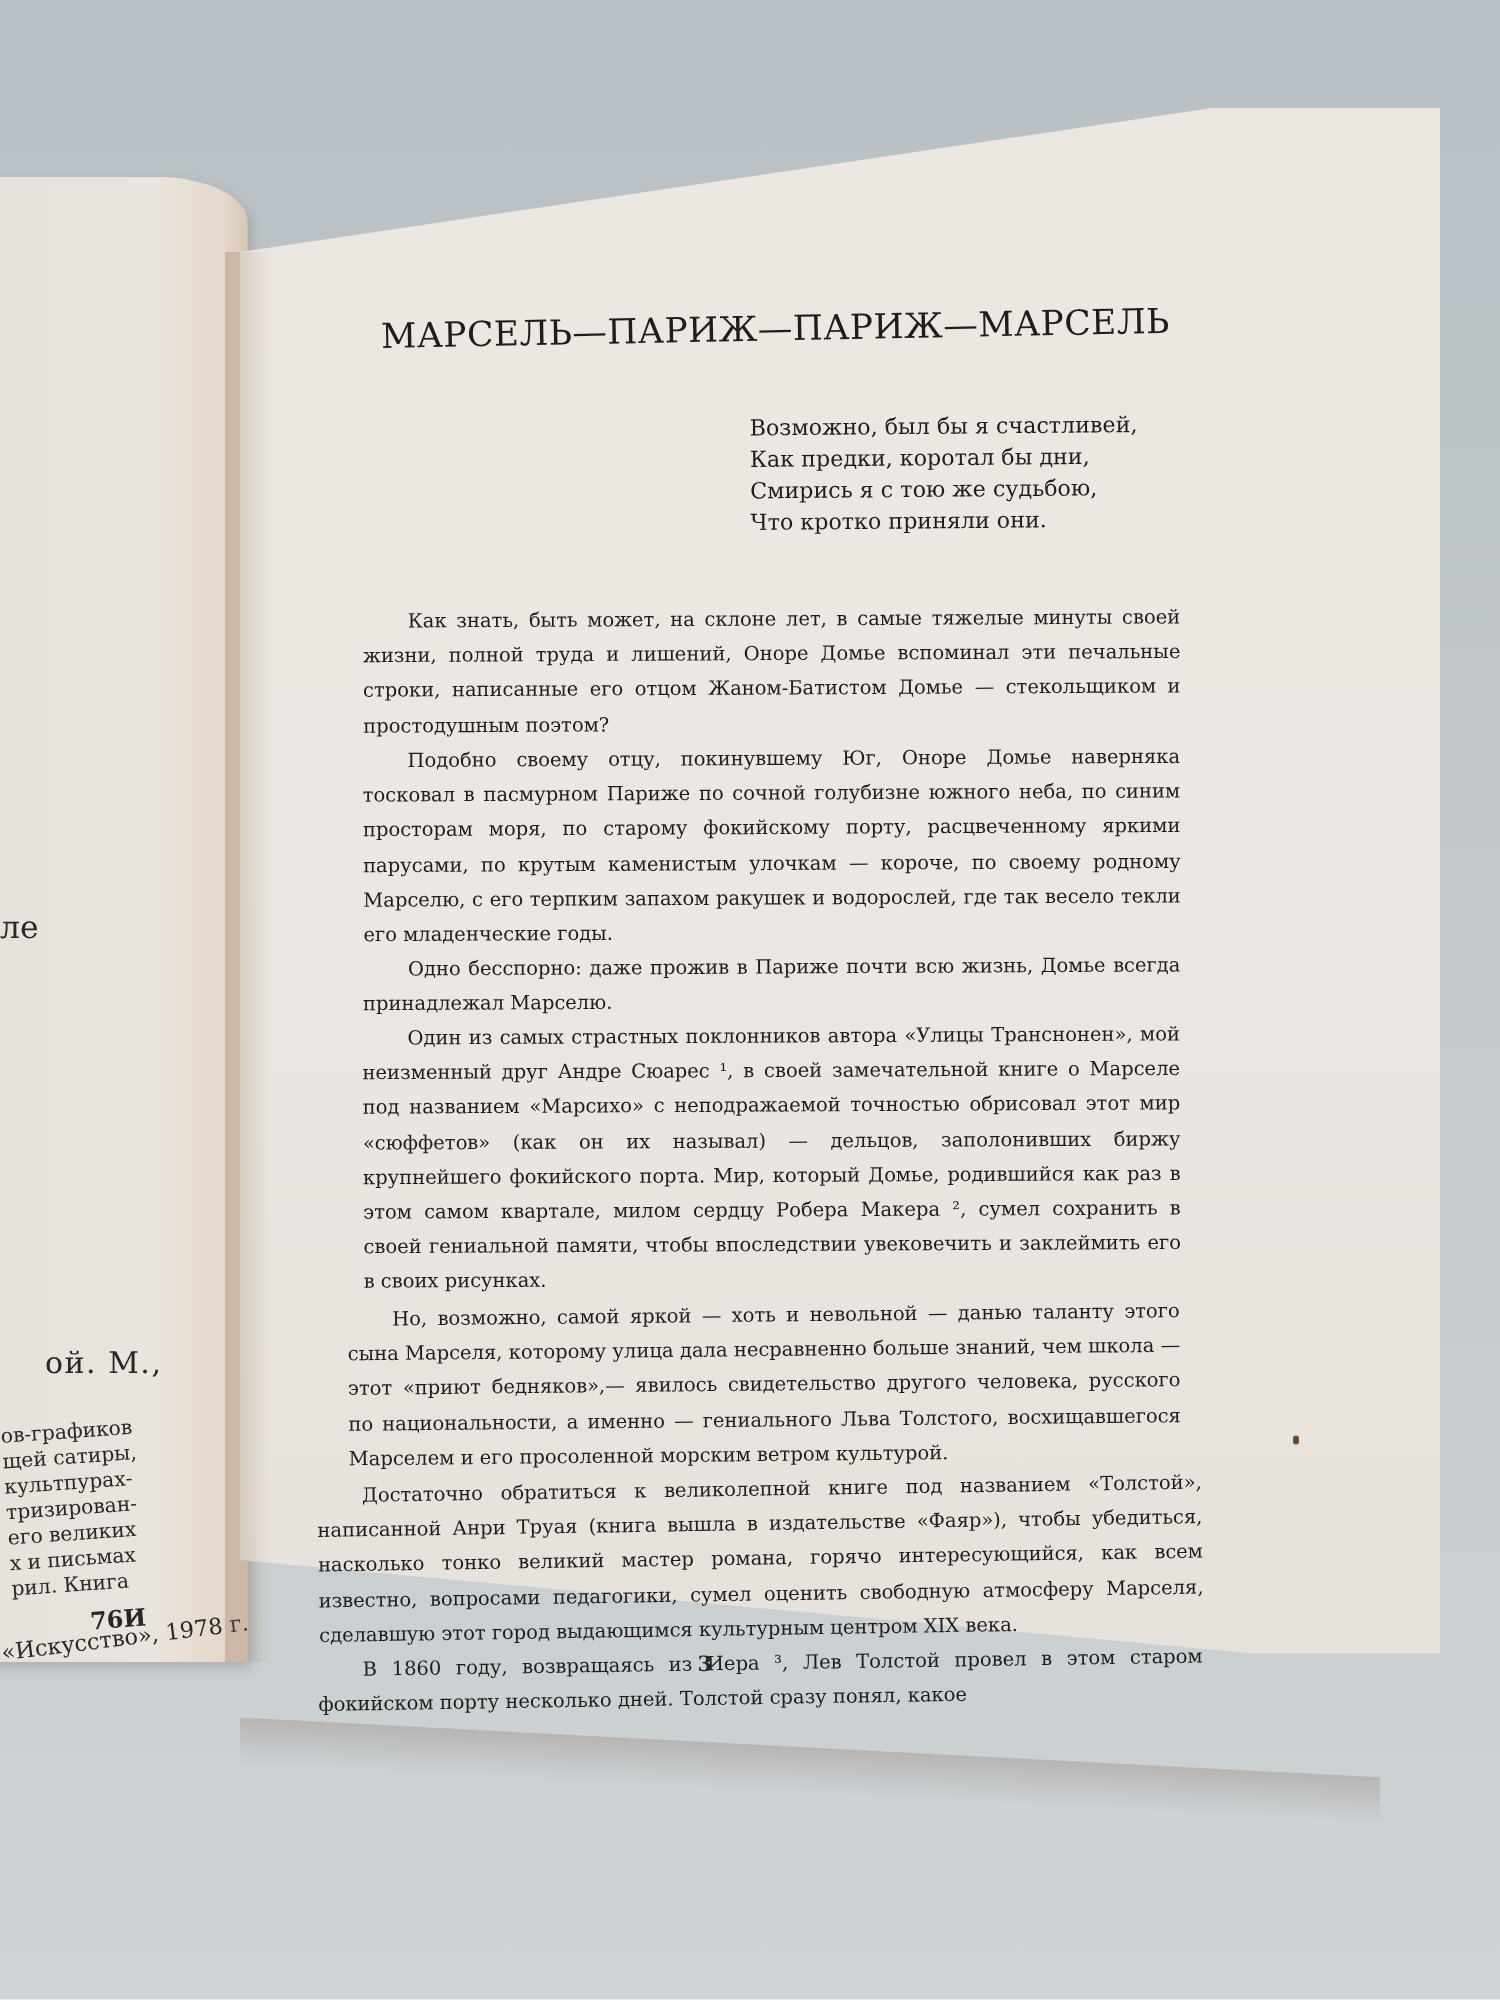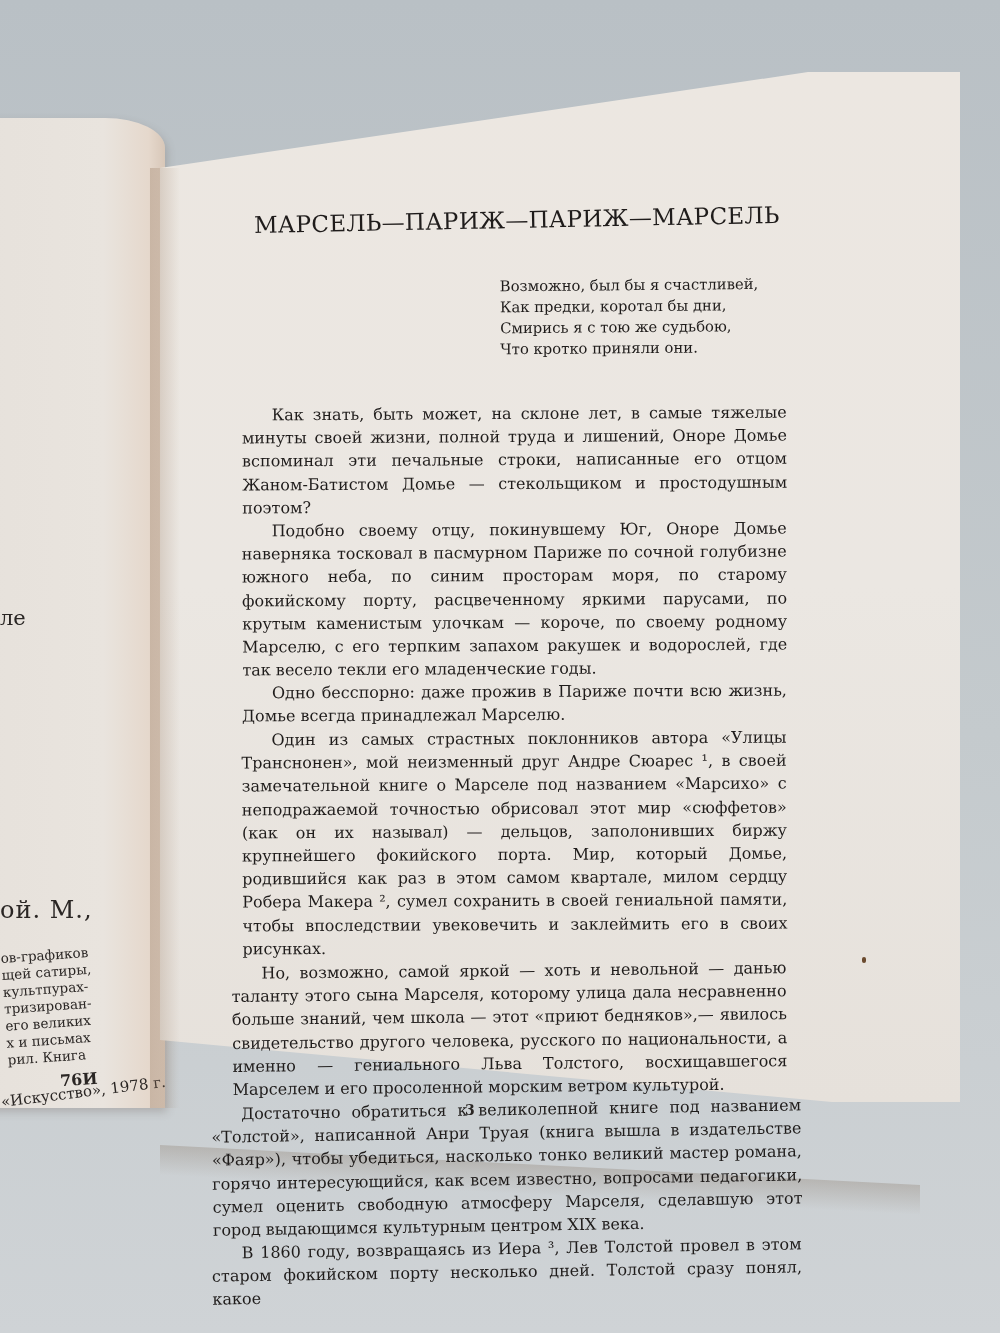--- a/index.html
+++ b/index.html
@@ -10,21 +10,21 @@
   }
   
   .left-page {
     position:absolute; left:-40px; top:118px; width:205px; height:990px;
     background: linear-gradient(90deg, #e6e1db 0%, #e9e4de 70%, #e5d8cc 92%, #d8c7b8 100%);
     border-top-right-radius: 60px 30px;
     box-shadow: 2px 4px 8px rgba(90,80,70,0.25);
   }
   .left-page .frag { position:absolute; color:#2a2624; white-space:nowrap; }
   .lp-ie { left:40px; top:488px; font-size:21px; }
-  .lp-oim { left:40px; top:778px; font-size:24px; letter-spacing:1px; }
+  .lp-oim { left:40px; top:778px; font-size:20px; letter-spacing:1px;padding-left:30px; }
   .lp-block { left:40px; top:832px; font-size:13.5px; line-height:17px; transform: rotate(-4deg); transform-origin:left top; }
   .lp-code { left:100px; top:952px; font-size:16px; font-weight:bold; transform: rotate(-4deg); }
   .lp-pub { left:40px; top:975px; font-size:15px; transform: rotate(-7deg); transform-origin:left top; }
 
   
   .gutter {
     position:absolute; left:150px; top:168px; width:30px; height:940px;
     background: linear-gradient(90deg, rgba(150,120,95,0.35), rgba(230,215,200,0) );
   }
   
@@ -52,21 +52,21 @@
     font-size:23px; letter-spacing:0.3px; margin:0 0 0 12px;
     transform: rotate(-1.1deg); transform-origin:left center;
     white-space:nowrap; font-weight:normal;
   }
   .epigraph {
     margin:36px 0 0 258px; font-size:14.8px; line-height:21px;
     transform: rotate(-0.5deg);
   }
   .epigraph div { white-space:nowrap; }
   .body-text {
-    margin-top:44px; font-size:16px; line-height:23.2px; text-align:justify;
+    margin-top:44px; font-size:13px; line-height:23.2px; text-align:justify;
   }
   .body-text p { margin:0; text-indent:30px; }
   .p-tilt1 { transform: rotate(-0.3deg); }
   .p-tilt2 { transform: rotate(-0.6deg); margin-left:-10px !important; }
   .p-tilt3 { transform: rotate(-0.9deg); margin-left:-30px !important; width:590px; }
   .page-number {
     position:absolute; left:465px; top:1102px; font-size:14px; font-weight:bold; color:#2a2624;
   }
   .stain { position:absolute; left:862px; top:957px; width:4px; height:6px; background:#6a4a2e; border-radius:2px; }
 </style>

